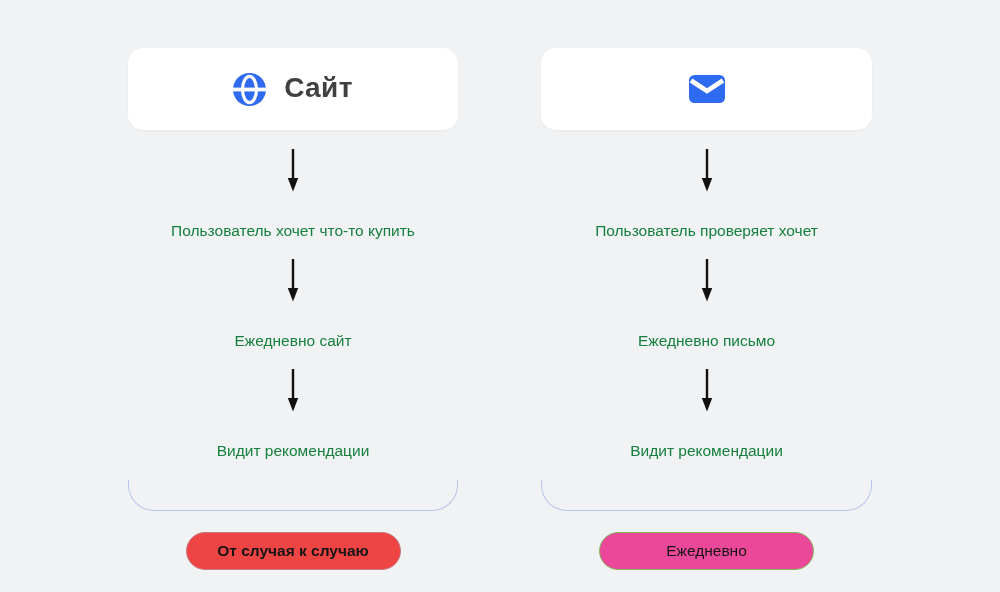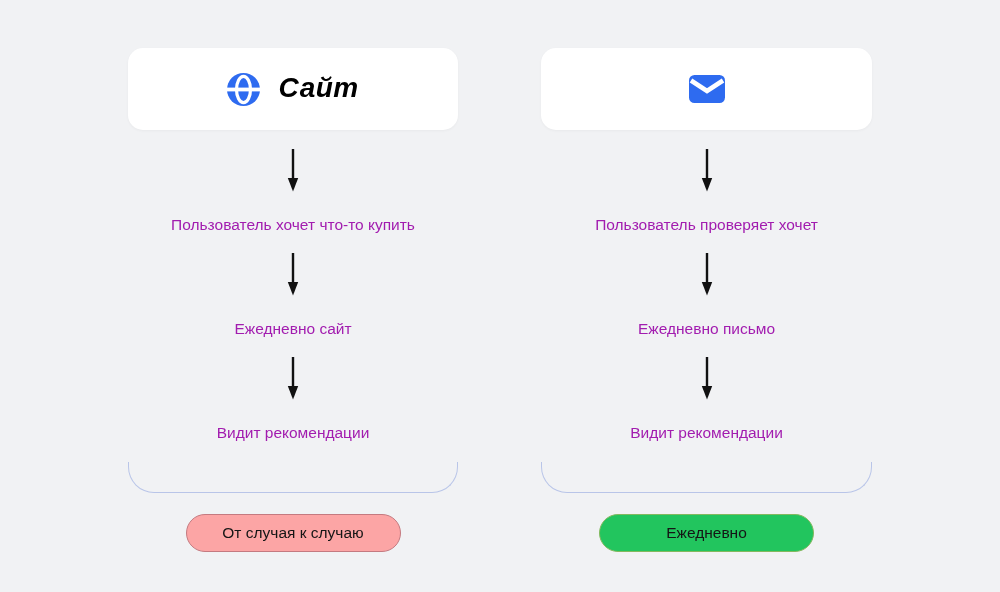--- a/index.html
+++ b/index.html
@@ -28,34 +28,33 @@
     display: flex;
     align-items: center;
     justify-content: center;
     gap: 18px;
     box-shadow: 0 1px 3px rgba(0,0,0,0.04);
   }
   .icon-wrap { display: flex; align-items: center; }
   .header-title {
     font-size: 28px;
     font-weight: bold;
-    color: #000000;
+    color: #404040;
     letter-spacing: 0.4px;
     line-height: 1;
     padding-bottom: 2px;
-    font-style: italic;
   }
   .arrow { margin-top: 18px; height: 44px; }
   .arrow.mid { margin-top: 17px; }
   .step {
-    margin-top: 22px;
+    margin-top: 28px;
     height: 21px;
     line-height: 21px;
     font-size: 15.5px;
-    color: #a21caf;
+    color: #15803d;
     text-align: center;
     white-space: nowrap;
   }
   .bracket {
     margin-top: 19px;
     width: 100%;
     height: 31px;
     border: 1.5px solid #B9C5E8;
     border-top: none;
     border-radius: 0 0 26px 26px;
@@ -66,22 +65,22 @@
     height: 38px;
     border-radius: 19px;
     border: 1px solid;
     display: flex;
     align-items: center;
     justify-content: center;
     font-size: 15.5px;
     color: #151515;
     white-space: nowrap;
   }
-  .pill-red   { background: #fca5a5; border-color: #C47A80; }
-  .pill-green { background: #22c55e; border-color: #83B95E; }
+  .pill-red   { background: #ef4444; border-color: #C47A80; font-weight: bold; }
+  .pill-green { background: #ec4899; border-color: #83B95E; }
 </style>
 </head>
 <body>
 
 <div class="column col-left">
   <div class="header-card">
     <span class="icon-wrap">
       <svg width="33" height="33" viewBox="0 0 33 33" aria-hidden="true">
         <circle cx="16.5" cy="16.5" r="16.5" fill="#2E6BF0"></circle>
         <ellipse cx="16.5" cy="16.5" rx="7" ry="13.2" fill="none" stroke="#FFFFFF" stroke-width="3.2"></ellipse>

